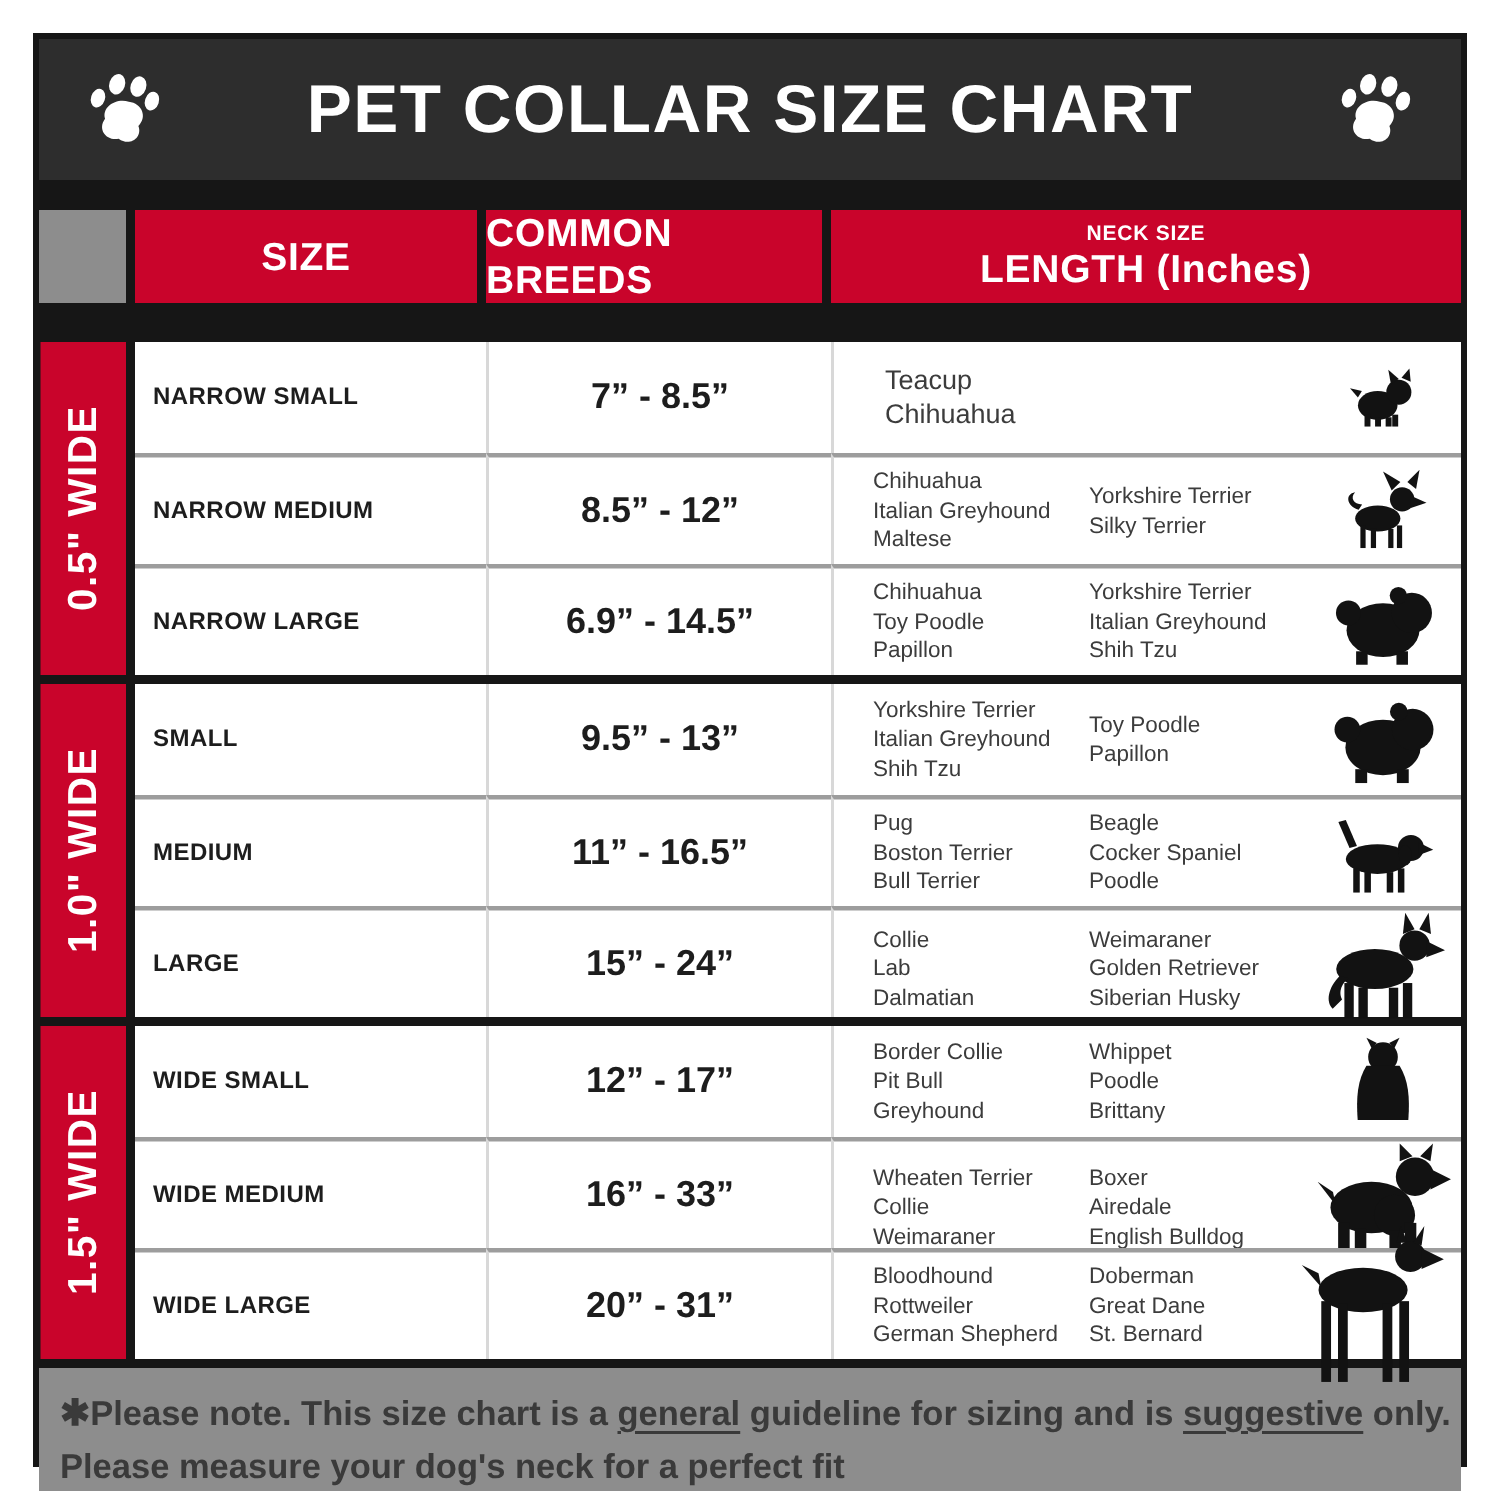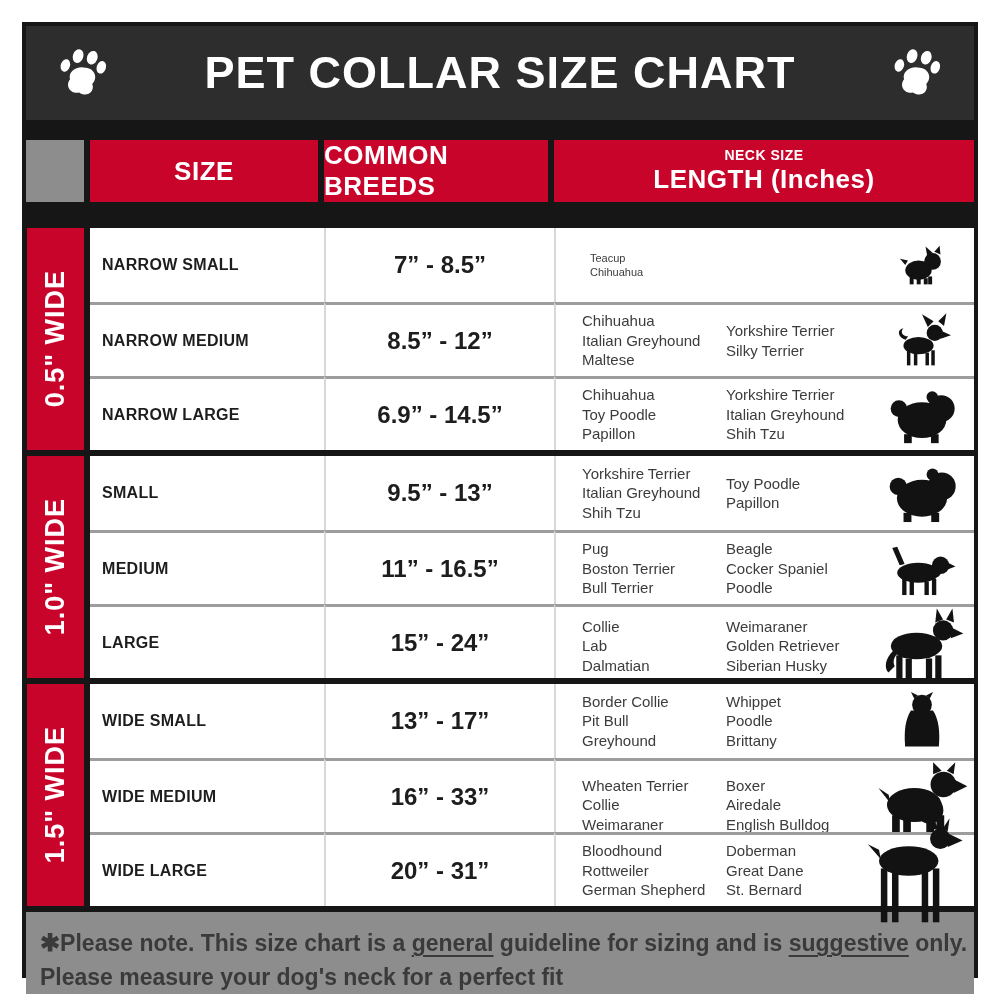--- a/index.html
+++ b/index.html
@@ -94,21 +94,21 @@
     </div>
 
     <div class="group">
       <div class="glabel">
           <span>0.5" WIDE</span>
         </div>
 
       <div class="cell size-cell">NARROW SMALL</div>
       <div class="cell len-cell csep">7” - 8.5”</div>
       <div class="cell breeds-cell csep">
-        <div class="bcol" style="font-size:11px;padding-left:8px;">Teacup
+        <div class="bcol" style="font-size:18px;padding-left:8px;">Teacup
 Chihuahua</div>
         <div class="bcol"></div>
         <div class="iconbox">
           <svg class="dog" width="50" height="44" viewBox="0 0 100 100">
             <ellipse cx="42" cy="62" rx="30" ry="22"></ellipse>
               <circle cx="74" cy="42" r="19"></circle>
             <polygon points="62,30 58,8 74,22"></polygon>
               <polygon points="78,20 90,6 92,26"></polygon>
             <polygon points="12,50 0,36 18,40"></polygon>
             <rect x="22" y="76" width="9" height="18"></rect>
@@ -239,21 +239,21 @@
         </div>
       </div>
     </div>
 
     <div class="group">
       <div class="glabel">
           <span>1.5" WIDE</span>
         </div>
 
       <div class="cell size-cell">WIDE SMALL</div>
-      <div class="cell len-cell csep">13” - 17”</div>
+      <div class="cell len-cell csep">12” - 17”</div>
       <div class="cell breeds-cell csep">
         <div class="bcol">Border Collie
 Pit Bull
 Greyhound</div>
         <div class="bcol">Whippet
 Poodle
 Brittany</div>
         <div class="iconbox">
           <svg class="dog" width="64" height="70" viewBox="0 0 110 100">
             <circle cx="55" cy="22" r="17"></circle>

